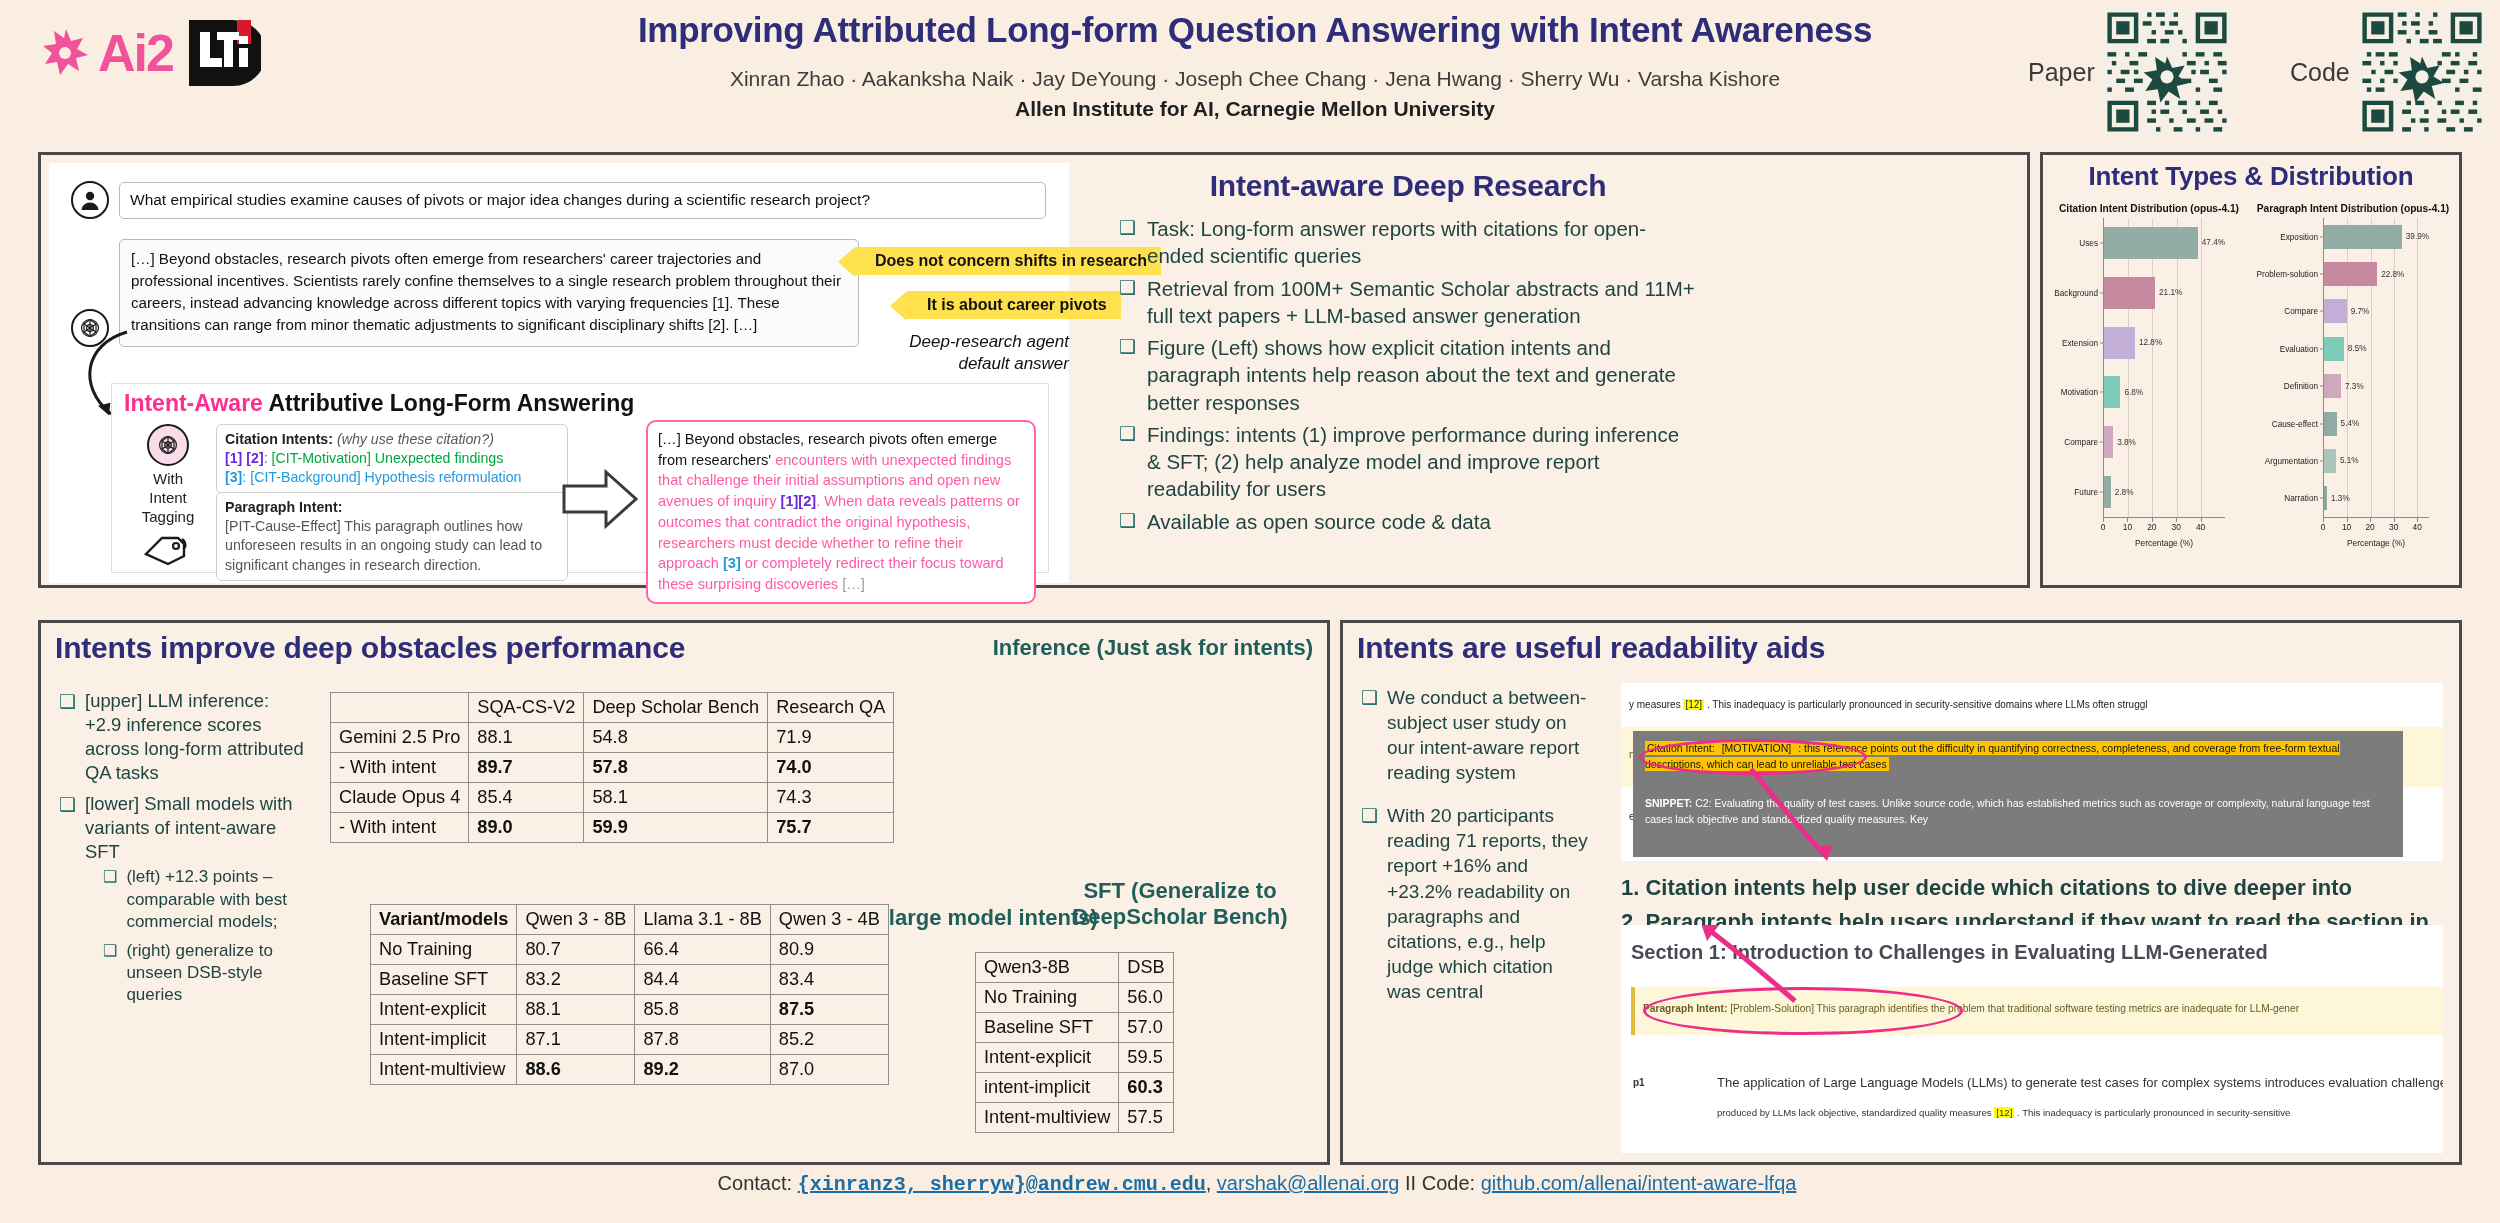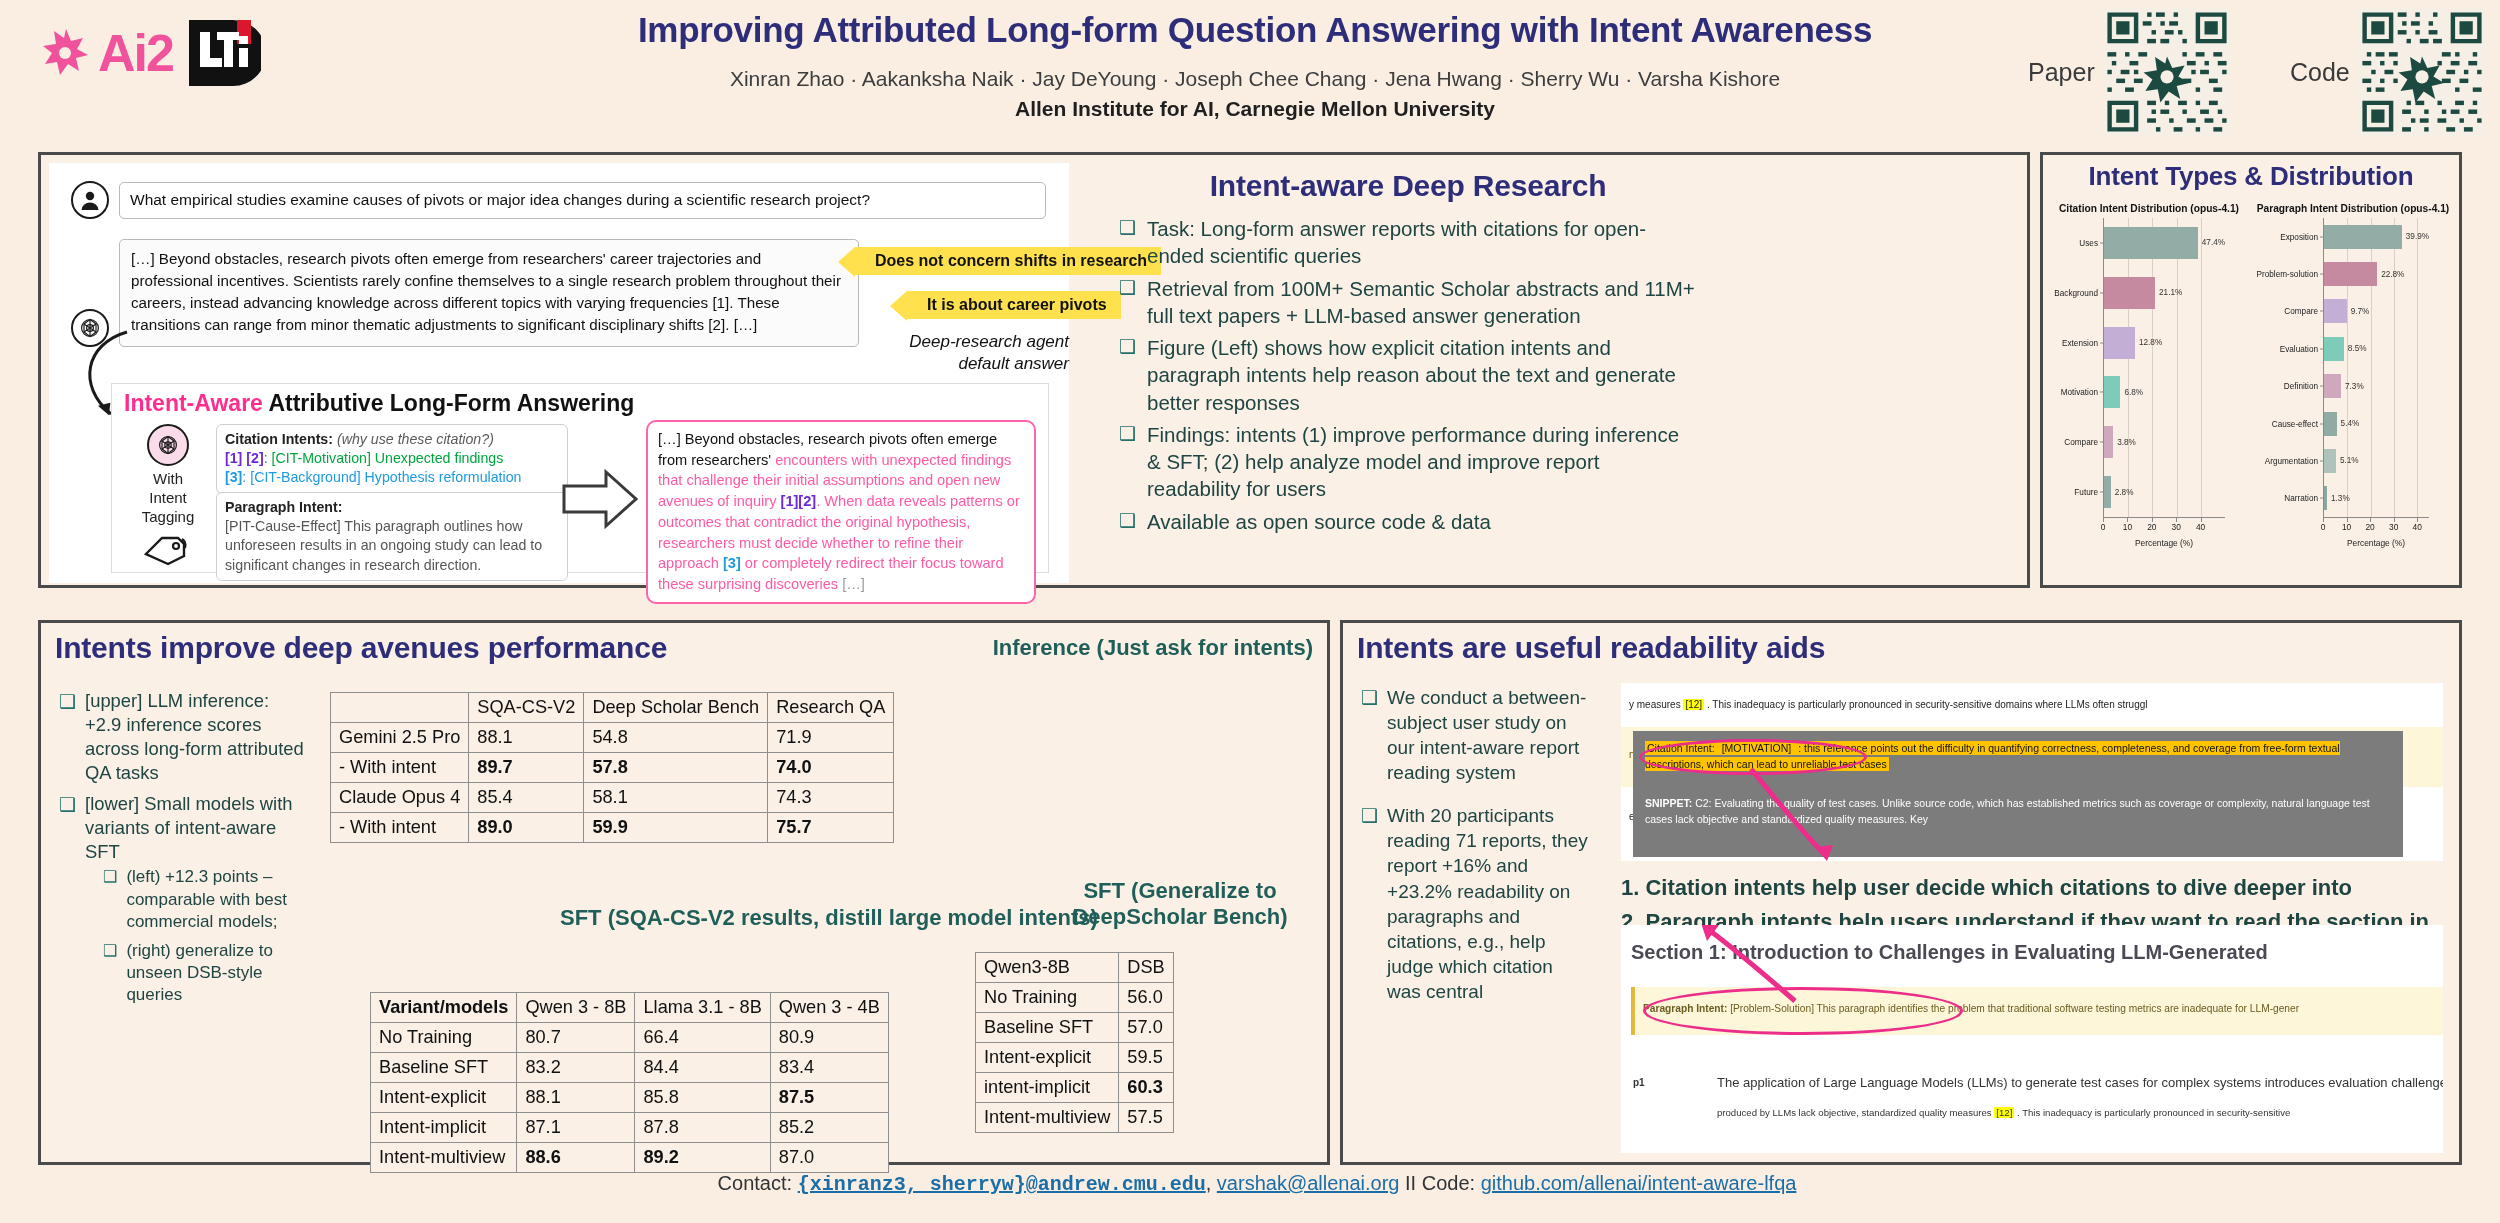--- a/index.html
+++ b/index.html
@@ -132,21 +132,21 @@
   .notes .sub { margin-left: 18px; margin-top: 3px; }
   .notes .sub li { font-size: 17px; }
   table.poster-tbl { border-collapse: collapse; font-size: 18.2px; color: #111; background: #fbf0e5; }
   table.poster-tbl td, table.poster-tbl th {
     border: 1.5px solid #8e8e8e; padding: 4px 8px; text-align: left; font-weight: normal;
     white-space: nowrap;
   }
   table.poster-tbl .b { font-weight: bold; }
   .tbl1-wrap { position: absolute; left: 330px; top: 692px; }
   .sft-title { position: absolute; font-size: 22px; font-weight: bold; color: #1f5e59; }
-  .tbl2-wrap { position: absolute; left: 330px; top: 992px; padding-left: 40px; }
+  .tbl2-wrap { position: absolute; left: 330px; top: 904px; padding-left: 40px; }
   .tbl3-wrap { position: absolute; left: 975px; top: 952px; }
 
   
   #panel-d { left: 1340px; top: 620px; width: 1122px; height: 545px; }
   .pd-head { position: absolute; left: 14px; top: 8px; }
   .pd-notes { position: absolute; left: 18px; top: 62px; width: 228px; }
   .pd-notes ul { list-style: none; }
   .pd-notes li { display: flex; gap: 9px; font-size: 19px; line-height: 1.32; color: #1e4542; margin-bottom: 18px; }
   .shot1 {
     position: absolute; left: 278px; top: 60px; width: 822px; height: 178px;
@@ -610,21 +610,21 @@
             <span class="xtick-lbl" style="left: 88.8889%;">40</span>
             <span class="xtick-mark" style="left: 88.8889%;"></span>
             <div class="xaxis-title">Percentage (%)</div>
           </div>
       </div>
     </div>
   </div>
 </div>
 
 <div class="panel" id="panel-c">
-  <div class="pc-head panel-h">Intents improve deep avenues performance</div>
+  <div class="pc-head panel-h">Intents improve deep obstacles performance</div>
   <div class="pc-sub">Inference (Just ask for intents)</div>
   <div class="notes">
     <ul id="perf-notes">
         <li>
           <span class="bicon">❑</span>
           <div><span>[upper] LLM inference: +2.9  inference scores across long-form attributed QA tasks</span></div>
         </li>
         <li>
           <span class="bicon">❑</span>
           <div><span>[lower] Small models with variants of intent-aware SFT</span><ul class="sub" style="list-style: none;">

